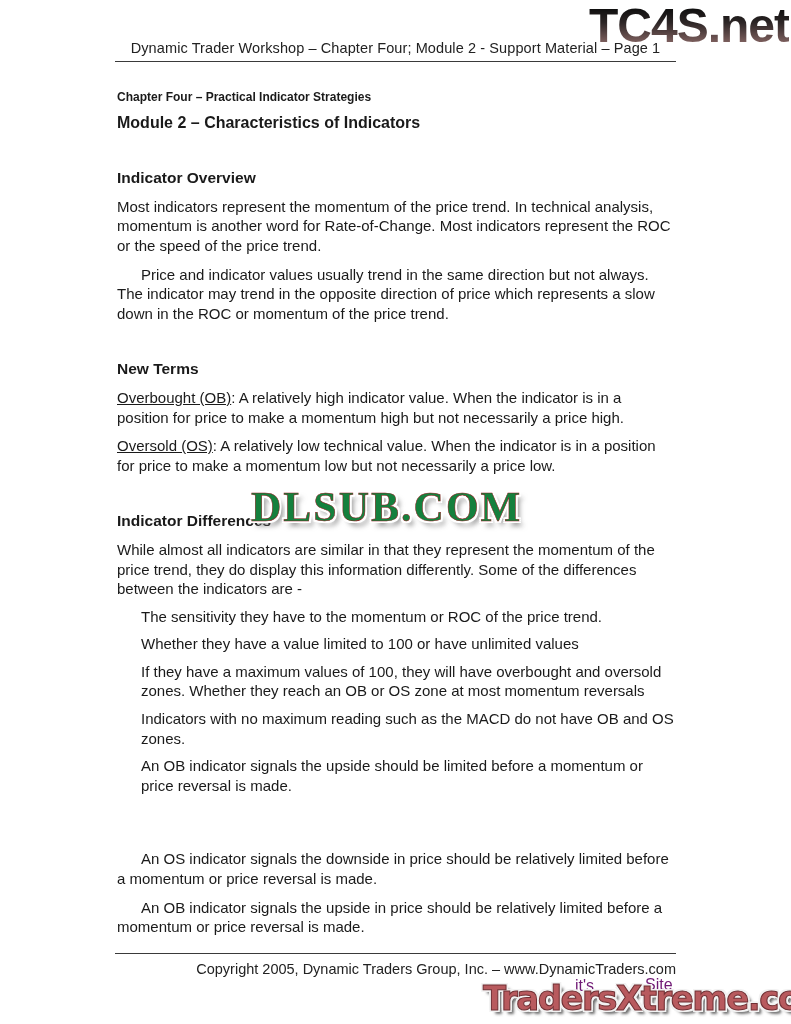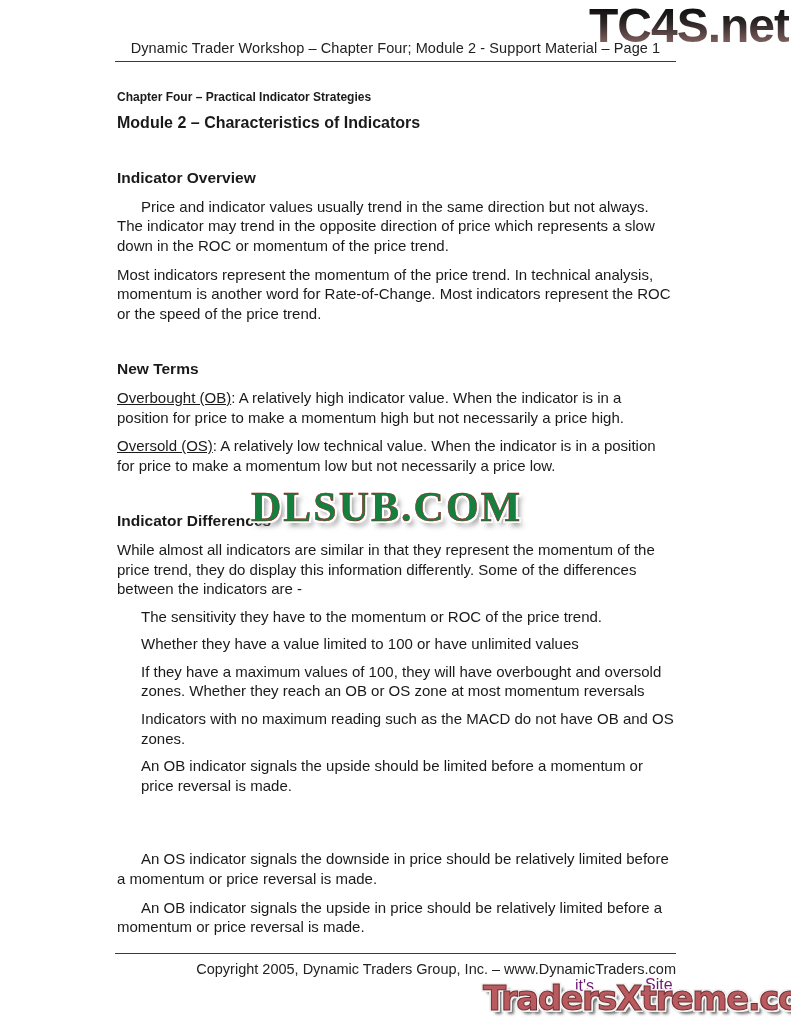--- a/index.html
+++ b/index.html
@@ -114,22 +114,22 @@
     <div class="header-title">Dynamic Trader Workshop – Chapter Four; Module 2 - Support Material – Page 1</div>
     <hr class="header-rule">
   </div>
 
   <div class="content">
 
     <p class="doc-title">Chapter Four – Practical Indicator Strategies</p>
     <p class="doc-subtitle">Module 2 – Characteristics of Indicators</p>
 
     <p class="section-heading">Indicator Overview</p>
+    <p class="para">Most indicators represent the momentum of the price trend. In technical analysis, momentum is another word for Rate-of-Change. Most indicators represent the ROC or the speed of the price trend.</p>
     <p class="para indent-first">Price and indicator values usually trend in the same direction but not always. The indicator may trend in the opposite direction of price which represents a slow down in the ROC or momentum of the price trend.</p>
-    <p class="para">Most indicators represent the momentum of the price trend. In technical analysis, momentum is another word for Rate-of-Change. Most indicators represent the ROC or the speed of the price trend.</p>
 
     <p class="section-heading">New Terms</p>
     <p class="para"><span class="term-underline">Overbought (OB)</span><span>: A relatively high indicator value. When the indicator is in a position for price to make a momentum high but not necessarily a price high.</span></p>
     <p class="para"><span class="term-underline">Oversold (OS)</span><span>: A relatively low technical value. When the indicator is in a position for price to make a momentum low but not necessarily a price low.</span></p>
 
     <p class="section-heading">Indicator Differences</p>
     <p class="para">While almost all indicators are similar in that they represent the momentum of the price trend, they do display this information differently. Some of the differences between the indicators are -</p>
 
     <p class="list-item">The sensitivity they have to the momentum or ROC of the price trend.</p>
     <p class="list-item">Whether they have a value limited to 100 or have unlimited values</p>

